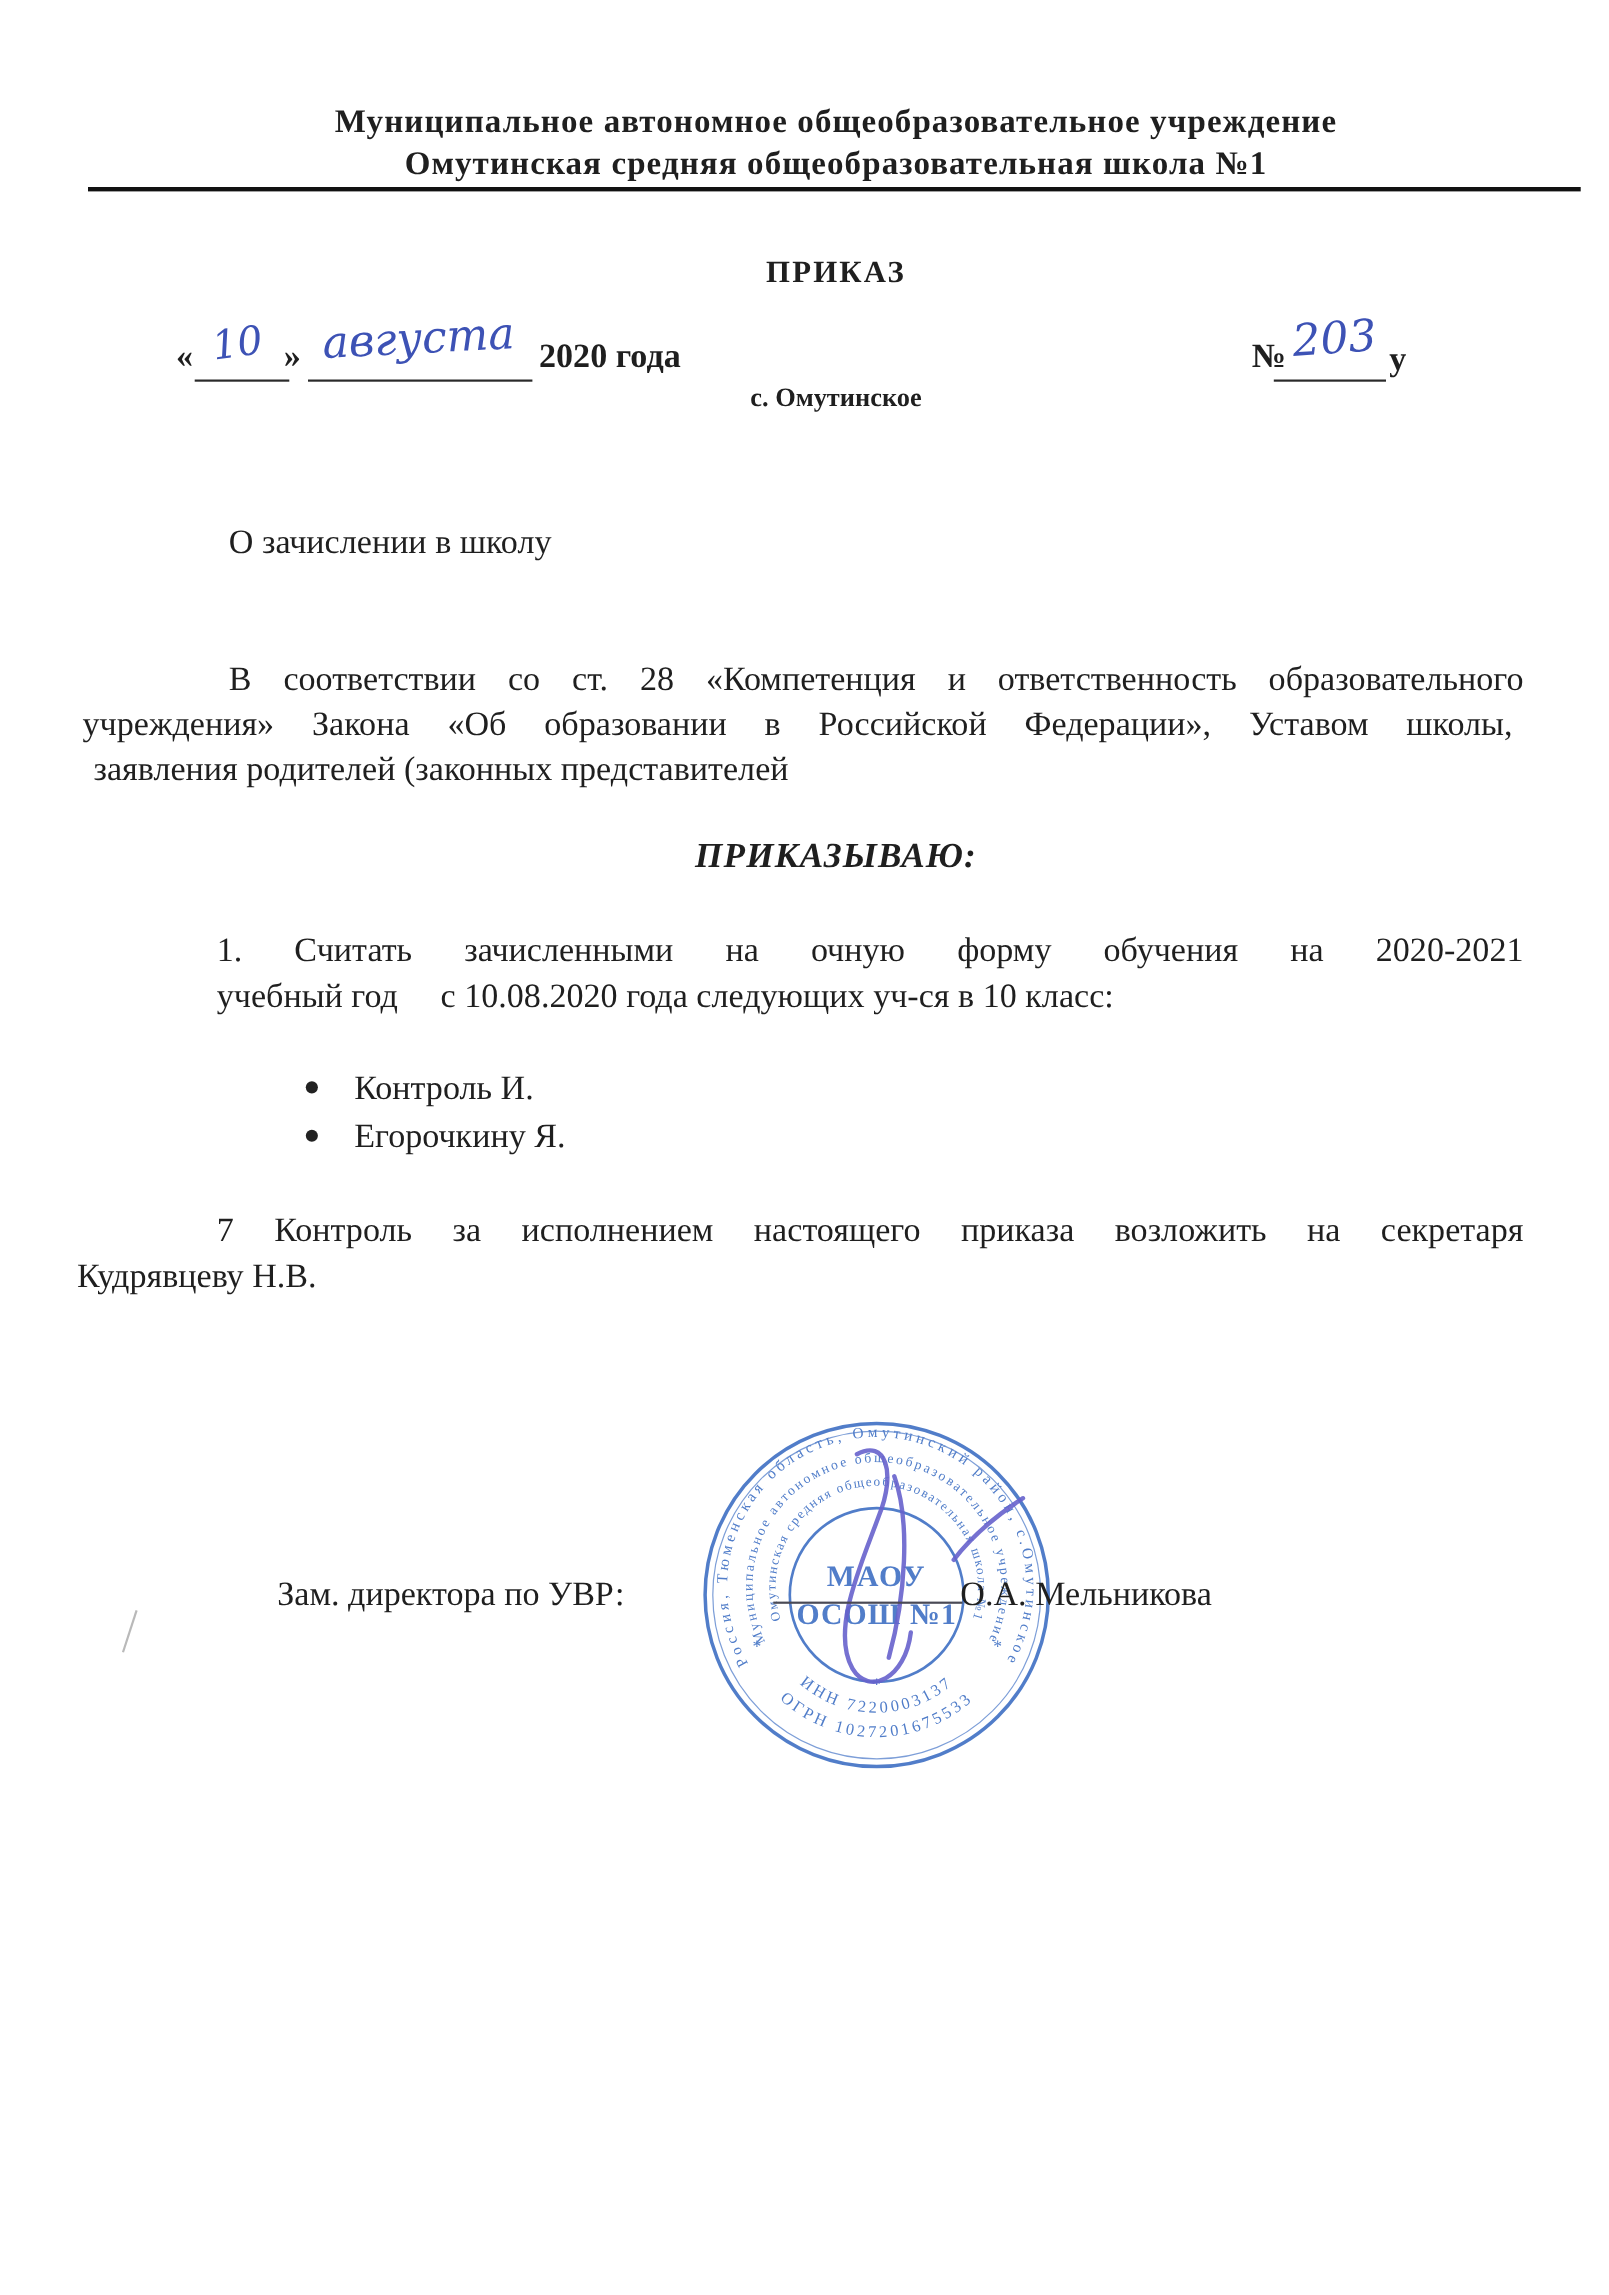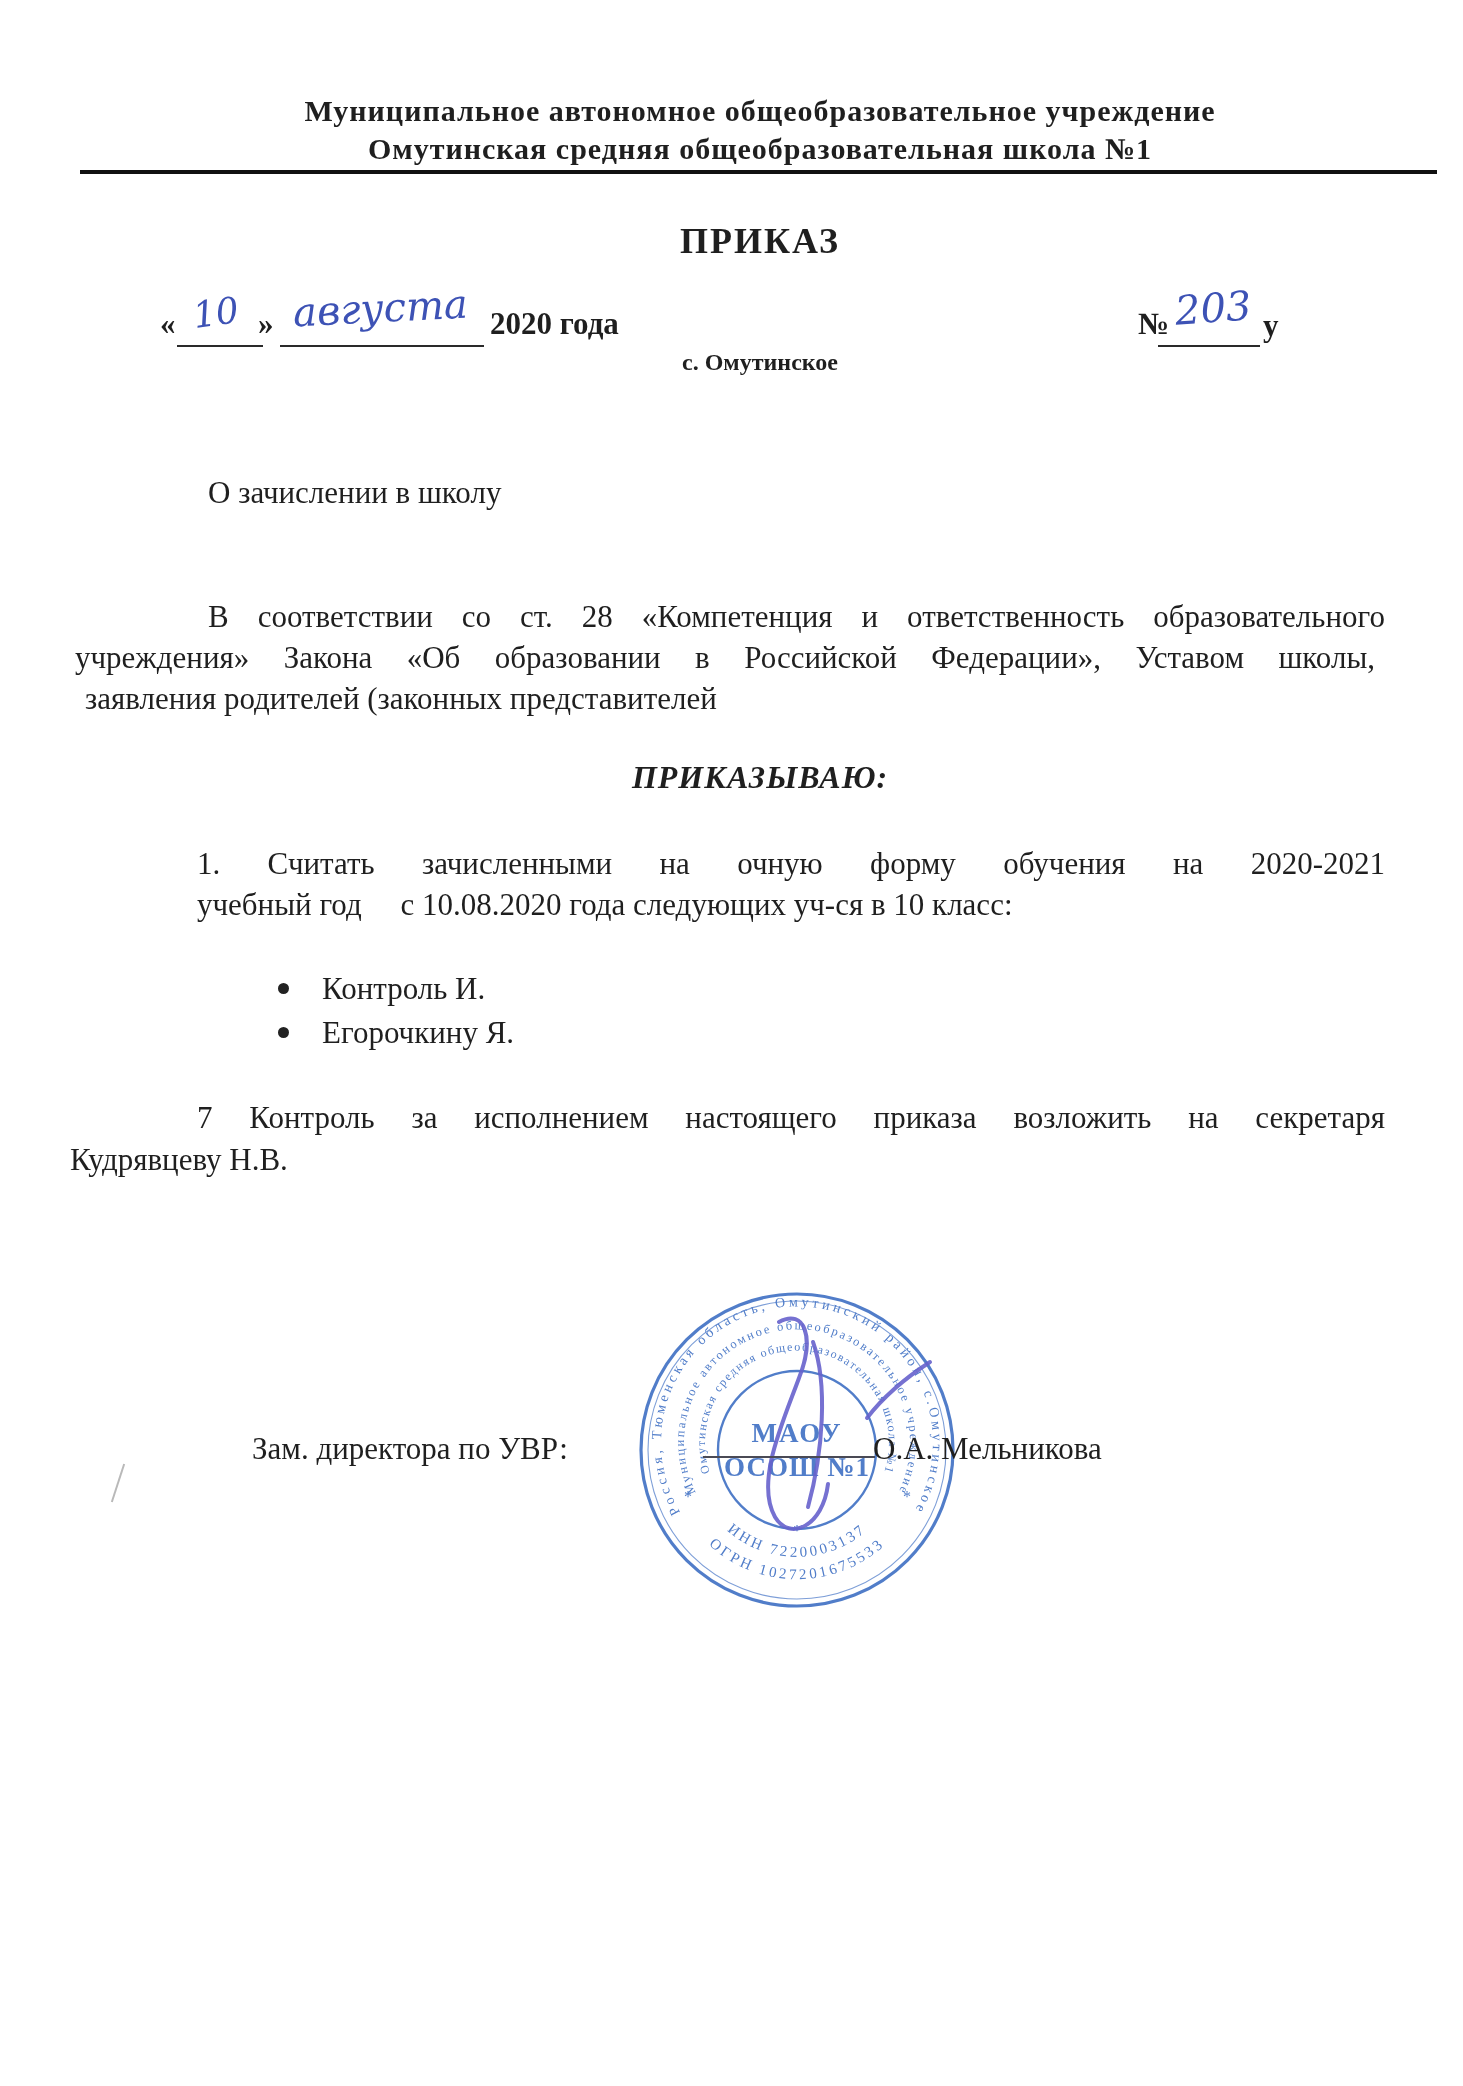--- a/index.html
+++ b/index.html
@@ -31,21 +31,21 @@
   #stamp{position:absolute;left:627px;top:1280px;width:340px;height:340px;z-index:4;opacity:.92;}
   .stamp-ring-text{font-family:"Liberation Serif", serif;}
 </style>
 </head>
 <body>
 
 <div class="abs center-band org" style="top:92px;">Муниципальное автономное общеобразовательное учреждение</div>
 <div class="abs center-band org" style="top:130px;">Омутинская средняя общеобразовательная школа №1</div>
 <div class="rule" style="top:170px;"></div>
 
-<div class="abs center-band b" style="top:220px;font-size:36px;letter-spacing:2px;">ПРИКАЗ</div>
+<div class="abs center-band b" style="top:232px;font-size:28px;letter-spacing:2px;">ПРИКАЗ</div>
 
 <div class="abs doc-line b" style="left:160px;top:303px;">«</div>
 <div class="abs hand" style="left:193px;top:293px;transform:rotate(-8deg);font-size:36px;">10</div>
 <div class="underline-seg" style="left:177px;top:345px;width:86px;"></div>
 <div class="abs doc-line b" style="left:258px;top:303px;">»</div>
 <div class="abs hand" style="left:293px;top:288px;transform:rotate(-3deg);">августа</div>
 <div class="underline-seg" style="left:280px;top:345px;width:204px;"></div>
 <div class="abs doc-line b" style="left:490px;top:303px;">2020 года</div>
 
 <div class="abs doc-line b" style="left:1138px;top:303px;">№</div>

